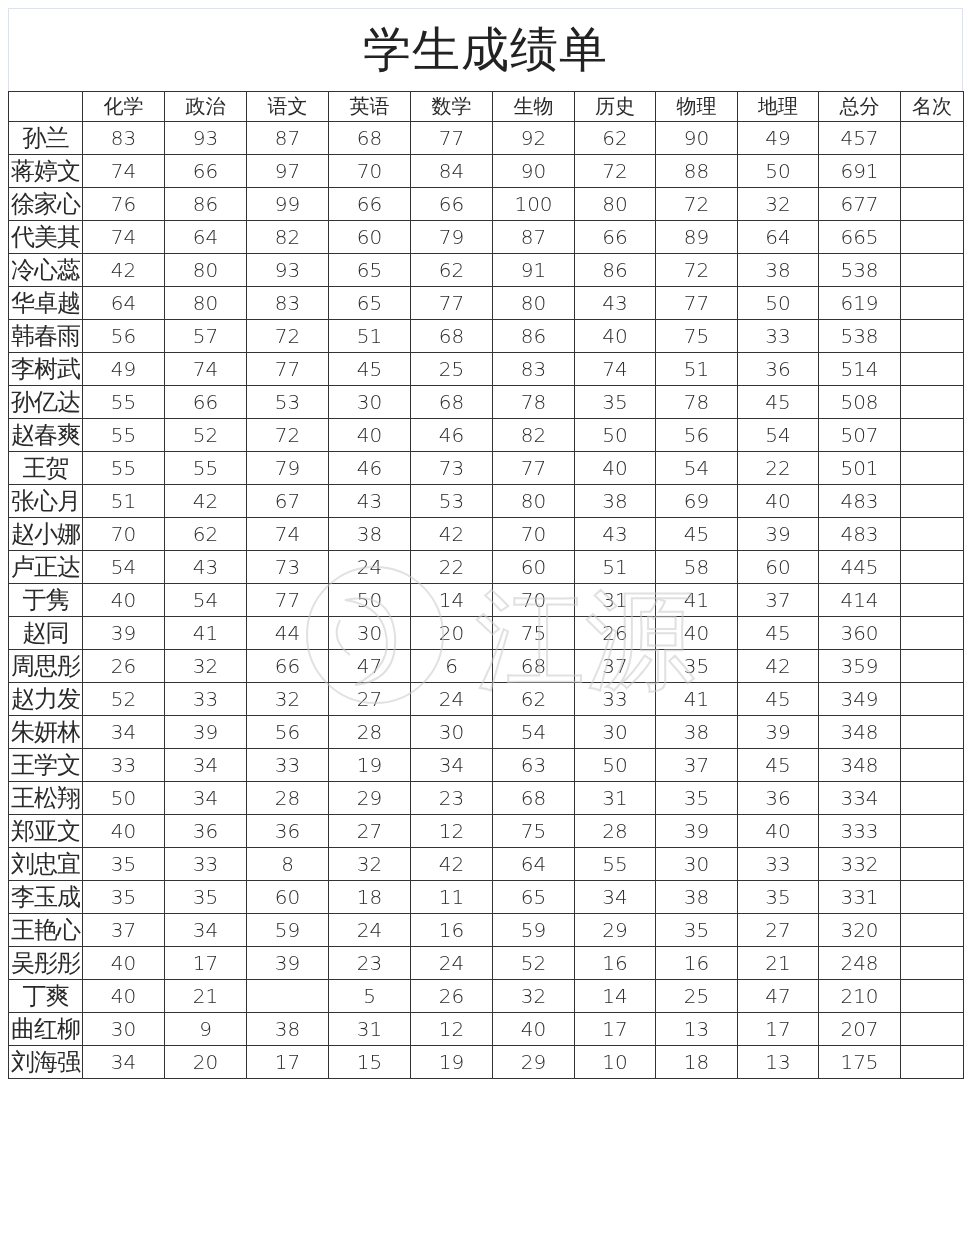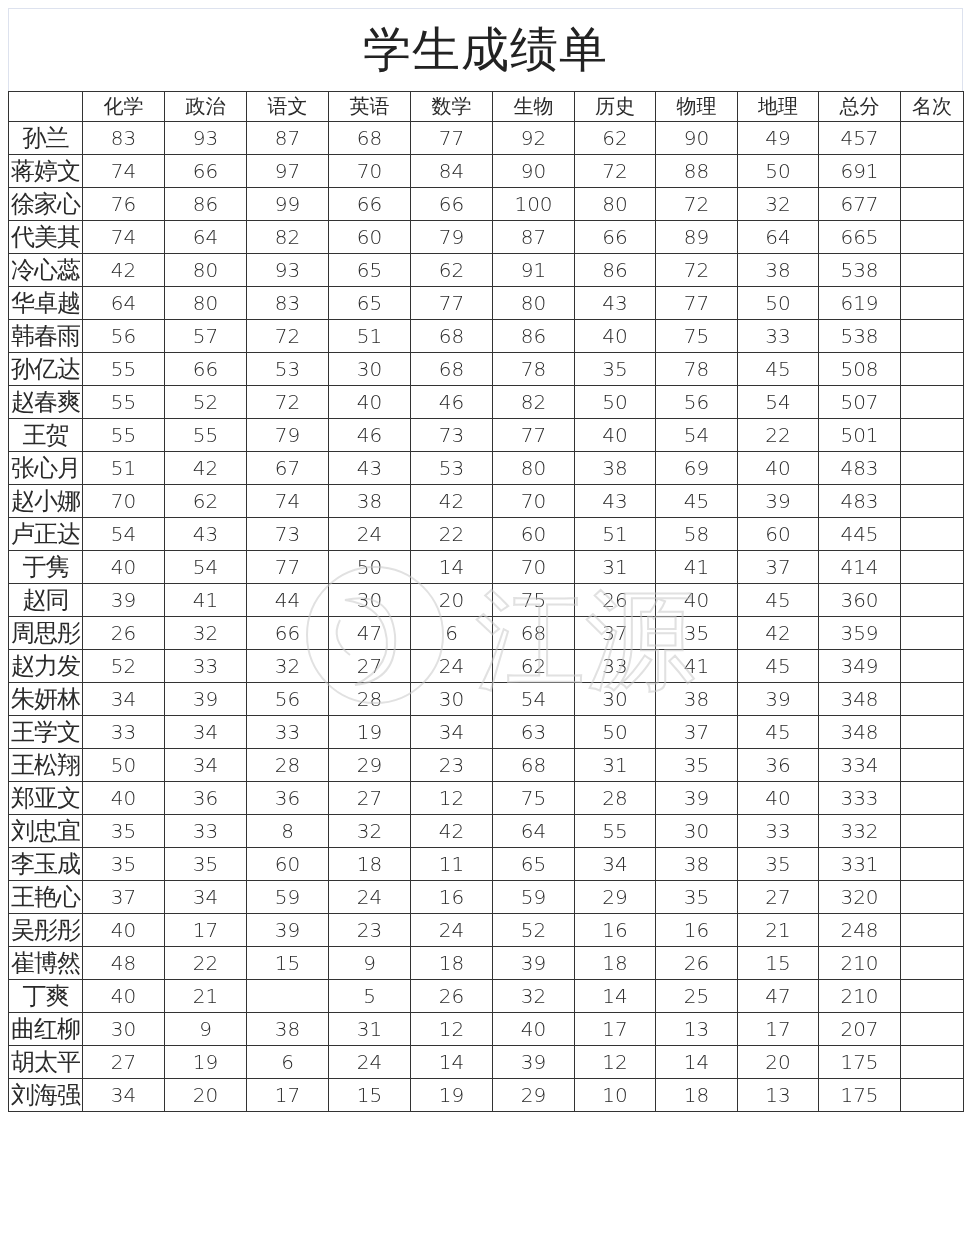--- a/index.html
+++ b/index.html
@@ -153,20 +153,34 @@
           <td>51</td>
           <td>68</td>
           <td>86</td>
           <td>40</td>
           <td>75</td>
           <td>33</td>
           <td>538</td>
           <td></td>
         </tr>
         <tr>
+          <td class="name">李树武</td>
+          <td>49</td>
+          <td>74</td>
+          <td>77</td>
+          <td>45</td>
+          <td>25</td>
+          <td>83</td>
+          <td>74</td>
+          <td>51</td>
+          <td>36</td>
+          <td>514</td>
+          <td></td>
+        </tr>
+        <tr>
           <td class="name">孙亿达</td>
           <td>55</td>
           <td>66</td>
           <td>53</td>
           <td>30</td>
           <td>68</td>
           <td>78</td>
           <td>35</td>
           <td>78</td>
           <td>45</td>
@@ -405,34 +419,20 @@
           <td>23</td>
           <td>24</td>
           <td>52</td>
           <td>16</td>
           <td>16</td>
           <td>21</td>
           <td>248</td>
           <td></td>
         </tr>
         <tr>
-          <td class="name">崔博然</td>
-          <td>48</td>
-          <td>22</td>
-          <td>15</td>
-          <td>9</td>
-          <td>18</td>
-          <td>39</td>
-          <td>18</td>
-          <td>26</td>
-          <td>15</td>
-          <td>210</td>
-          <td></td>
-        </tr>
-        <tr>
           <td class="name">丁爽</td>
           <td>40</td>
           <td>21</td>
           <td></td>
           <td>5</td>
           <td>26</td>
           <td>32</td>
           <td>14</td>
           <td>25</td>
           <td>47</td>
@@ -444,34 +444,20 @@
           <td>30</td>
           <td>9</td>
           <td>38</td>
           <td>31</td>
           <td>12</td>
           <td>40</td>
           <td>17</td>
           <td>13</td>
           <td>17</td>
           <td>207</td>
-          <td></td>
-        </tr>
-        <tr>
-          <td class="name">胡太平</td>
-          <td>27</td>
-          <td>19</td>
-          <td>6</td>
-          <td>24</td>
-          <td>14</td>
-          <td>39</td>
-          <td>12</td>
-          <td>14</td>
-          <td>20</td>
-          <td>175</td>
           <td></td>
         </tr>
         <tr>
           <td class="name">刘海强</td>
           <td>34</td>
           <td>20</td>
           <td>17</td>
           <td>15</td>
           <td>19</td>
           <td>29</td>

